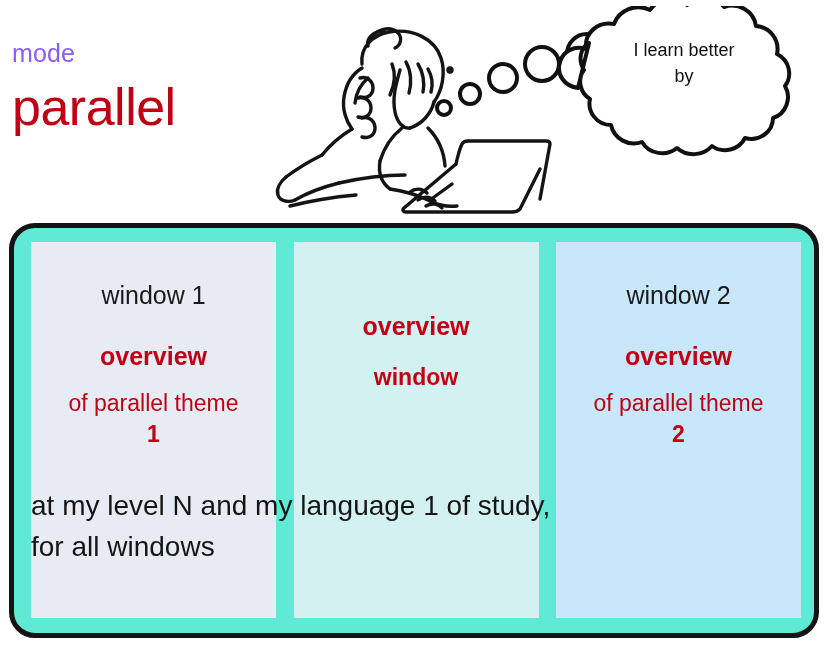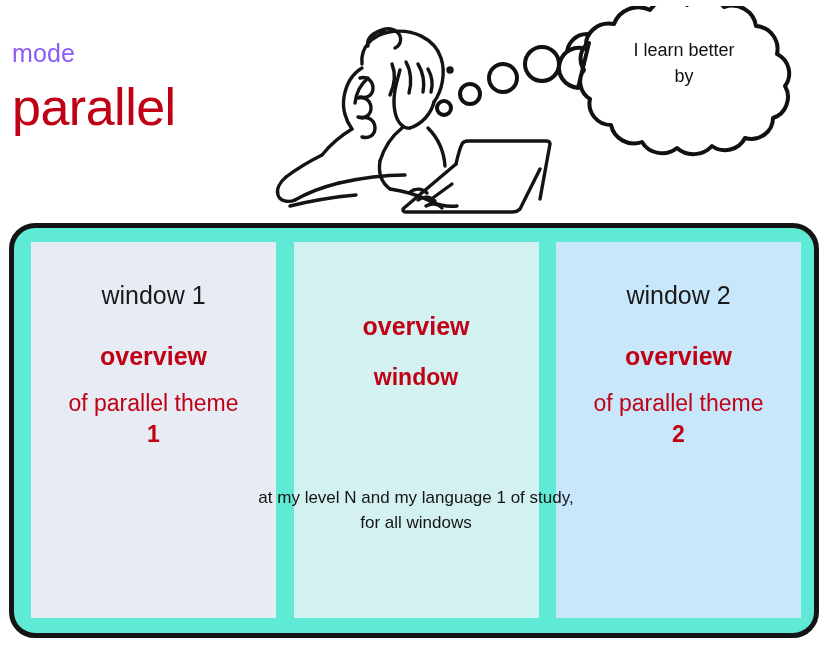--- a/index.html
+++ b/index.html
@@ -129,22 +129,22 @@
   }
   .panel-2 .overview-detail { margin-top: 21px; }
   .panel-3 .overview-detail { margin-top: 17px; }
 
   
   #caption {
     position: absolute;
     left: 17px;
     top: 258px;
     width: 770px;
-    text-align: center;
-    font-size: 17px;
+    text-align: left;
+    font-size: 28px;
     color: #151515;
     line-height: 1.45;
     pointer-events: none;
   }
   #caption .cap-line { display: block; }
 </style>
 </head>
 <body>
 
 <div id="stage">

